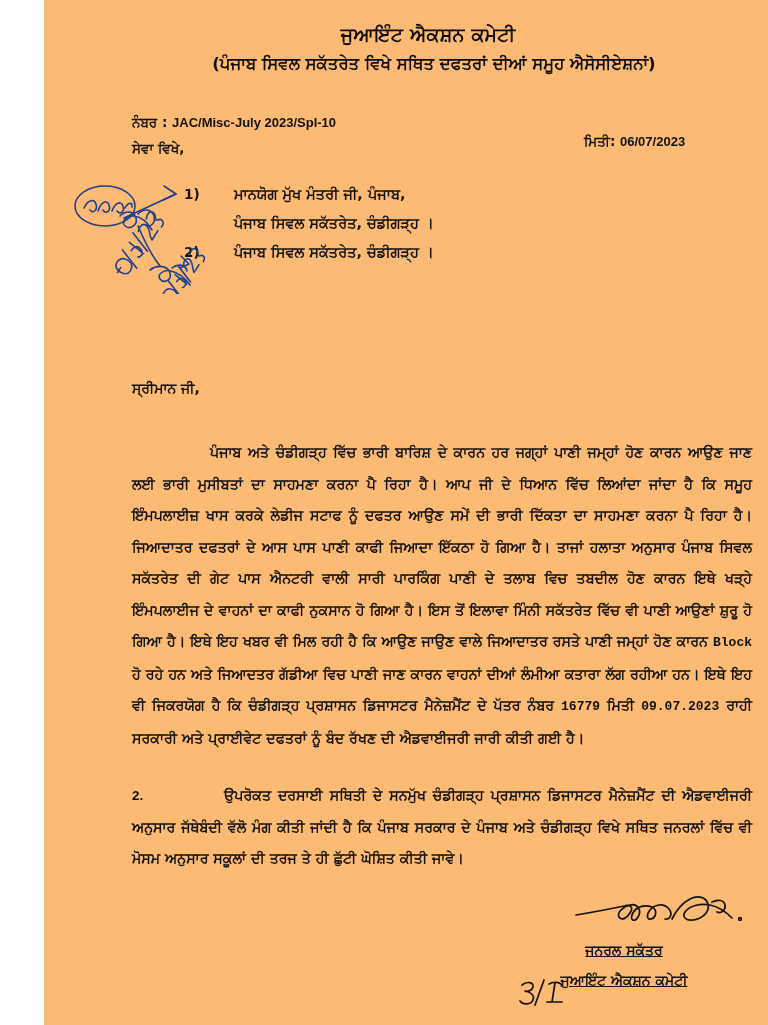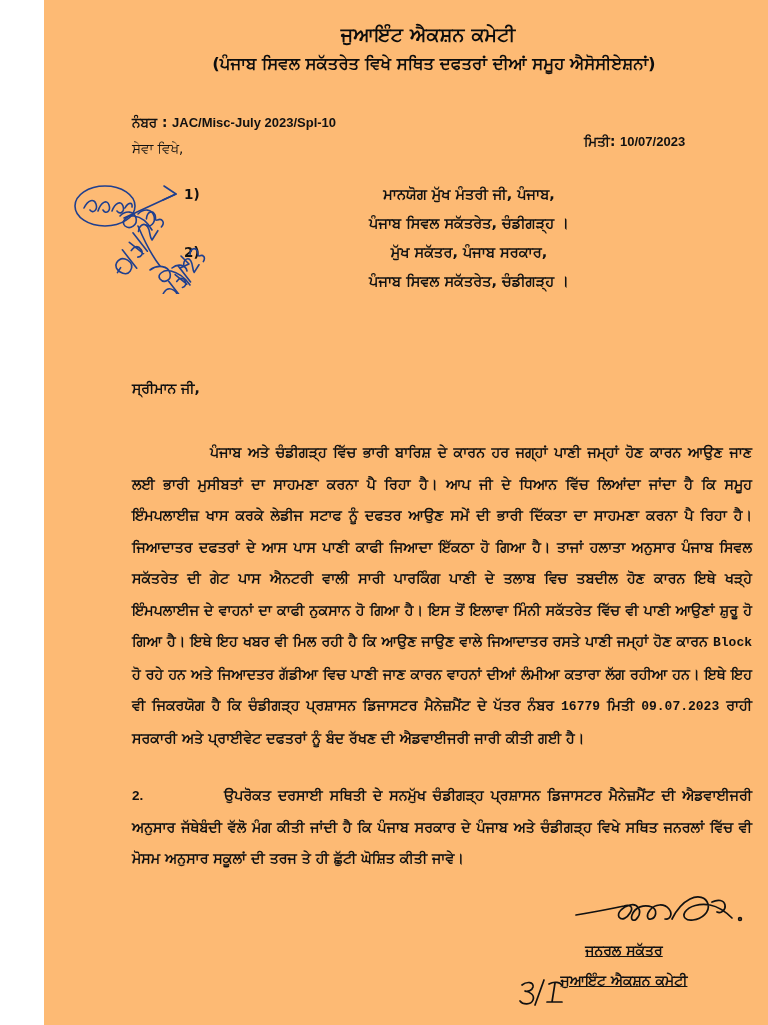--- a/index.html
+++ b/index.html
@@ -68,42 +68,42 @@
   .date-value {
     font-family: "Liberation Sans", sans-serif;
     font-size: 13px;
     font-weight: bold;
   }
   .serve-line {
     position: absolute;
     left: 88px;
     top: 140px;
     font-size: 13.5px;
-    font-weight: normal;
+    font-weight: bold;
   }
 
   
   .addressees {
     position: absolute;
     left: 140px;
     top: 180px;
     width: 520px;
     font-size: 14.5px;
     font-weight: bold;
     line-height: 29px;
   }
   .addressee-group { position: relative; }
   .addressee-num {
     position: absolute;
     left: 0;
     font-size: 13.5px;
     font-weight: bold;
   }
   .addressee-lines { margin-left: 50px; }
-  .addressee-line { white-space: nowrap; text-align: center; }
+  .addressee-line { white-space: nowrap; }
 
   
   .subject-row {
     position: absolute;
     left: 88px;
     top: 332px;
     width: 625px;
     font-size: 14px;
     font-weight: bold;
   }
@@ -225,37 +225,36 @@
     <div class="ref-line">
       <span>ਨੰਬਰ :</span>
       <span class="ref-latin">JAC/Misc-July 2023/Spl-10</span>
     </div>
   </div>
 
   <div class="serve-line">ਸੇਵਾ ਵਿਖੇ,</div>
 
   <div class="date-block">
     <span>ਮਿਤੀ:</span>
-    <span class="date-value">10/07/2023</span>
+    <span class="date-value">06/07/2023</span>
   </div>
 
   <div class="addressees">
 
     <div class="addressee-group">
       <span class="addressee-num">1)</span>
       <div class="addressee-lines">
         <div class="addressee-line">ਮਾਨਯੋਗ ਮੁੱਖ ਮੰਤਰੀ ਜੀ, ਪੰਜਾਬ,</div>
         <div class="addressee-line">ਪੰਜਾਬ ਸਿਵਲ ਸਕੱਤਰੇਤ, ਚੰਡੀਗੜ੍ਹ ।</div>
       </div>
     </div>
 
     <div class="addressee-group">
       <span class="addressee-num">2)</span>
       <div class="addressee-lines">
-        <div class="addressee-line">ਮੁੱਖ ਸਕੱਤਰ, ਪੰਜਾਬ ਸਰਕਾਰ,</div>
         <div class="addressee-line">ਪੰਜਾਬ ਸਿਵਲ ਸਕੱਤਰੇਤ, ਚੰਡੀਗੜ੍ਹ ।</div>
       </div>
     </div>
 
   </div>
 
 
   <div class="salutation">ਸ੍ਰੀਮਾਨ ਜੀ,</div>
 
   <div class="body-para para-1"><span>ਪੰਜਾਬ ਅਤੇ ਚੰਡੀਗੜ੍ਹ ਵਿੱਚ ਭਾਰੀ ਬਾਰਿਸ਼ ਦੇ ਕਾਰਨ ਹਰ ਜਗ੍ਹਾਂ ਪਾਣੀ ਜਮ੍ਹਾਂ ਹੋਣ ਕਾਰਨ ਆਉਣ ਜਾਣ ਲਈ ਭਾਰੀ ਮੁਸੀਬਤਾਂ ਦਾ ਸਾਹਮਣਾ ਕਰਨਾ ਪੈ ਰਿਹਾ ਹੈ। ਆਪ ਜੀ ਦੇ ਧਿਆਨ ਵਿੱਚ ਲਿਆਂਦਾ ਜਾਂਦਾ ਹੈ ਕਿ ਸਮੂਹ ਇੰਮਪਲਾਈਜ਼ ਖਾਸ ਕਰਕੇ ਲੇਡੀਜ ਸਟਾਫ ਨੂੰ ਦਫਤਰ ਆਉਣ ਸਮੇਂ ਦੀ ਭਾਰੀ ਦਿੱਕਤਾ ਦਾ ਸਾਹਮਣਾ ਕਰਨਾ ਪੈ ਰਿਹਾ ਹੈ। ਜਿਆਦਾਤਰ ਦਫਤਰਾਂ ਦੇ ਆਸ ਪਾਸ ਪਾਣੀ ਕਾਫੀ ਜਿਆਦਾ ਇੱਕਠਾ ਹੋ ਗਿਆ ਹੈ। ਤਾਜਾਂ ਹਲਾਤਾ ਅਨੁਸਾਰ ਪੰਜਾਬ ਸਿਵਲ ਸਕੱਤਰੇਤ ਦੀ ਗੇਟ ਪਾਸ ਐਨਟਰੀ ਵਾਲੀ ਸਾਰੀ ਪਾਰਕਿੰਗ ਪਾਣੀ ਦੇ ਤਲਾਬ ਵਿਚ ਤਬਦੀਲ ਹੋਣ ਕਾਰਨ ਇਥੇ ਖੜ੍ਹੇ ਇੰਮਪਲਾਈਜ ਦੇ ਵਾਹਨਾਂ ਦਾ ਕਾਫੀ ਨੁਕਸਾਨ ਹੋ ਗਿਆ ਹੈ। ਇਸ ਤੋਂ ਇਲਾਵਾ ਮਿੰਨੀ ਸਕੱਤਰੇਤ ਵਿੱਚ ਵੀ ਪਾਣੀ ਆਉਣਾਂ ਸ਼ੁਰੂ ਹੋ ਗਿਆ ਹੈ। ਇਥੇ ਇਹ ਖਬਰ ਵੀ ਮਿਲ ਰਹੀ ਹੈ ਕਿ ਆਉਣ ਜਾਉਣ ਵਾਲੇ ਜਿਆਦਾਤਰ ਰਸਤੇ ਪਾਣੀ ਜਮ੍ਹਾਂ ਹੋਣ ਕਾਰਨ </span><span class="latin-inline">Block</span><span> ਹੋ ਰਹੇ ਹਨ ਅਤੇ ਜਿਆਦਤਰ ਗੱਡੀਆ ਵਿਚ ਪਾਣੀ ਜਾਣ ਕਾਰਨ ਵਾਹਨਾਂ ਦੀਆਂ ਲੰਮੀਆ ਕਤਾਰਾ ਲੱਗ ਰਹੀਆ ਹਨ। ਇਥੇ ਇਹ ਵੀ ਜਿਕਰਯੋਗ ਹੈ ਕਿ ਚੰਡੀਗੜ੍ਹ ਪ੍ਰਸ਼ਾਸਨ ਡਿਜਾਸਟਰ ਮੈਨੇਜ਼ਮੈਂਟ ਦੇ ਪੱਤਰ ਨੰਬਰ </span><span class="latin-inline">16779</span><span> ਮਿਤੀ </span><span class="latin-inline">09.07.2023</span><span> ਰਾਹੀ ਸਰਕਾਰੀ ਅਤੇ ਪ੍ਰਾਈਵੇਟ ਦਫਤਰਾਂ ਨੂੰ ਬੰਦ ਰੱਖਣ ਦੀ ਐਡਵਾਈਜਰੀ ਜਾਰੀ ਕੀਤੀ ਗਈ ਹੈ।</span></div>

